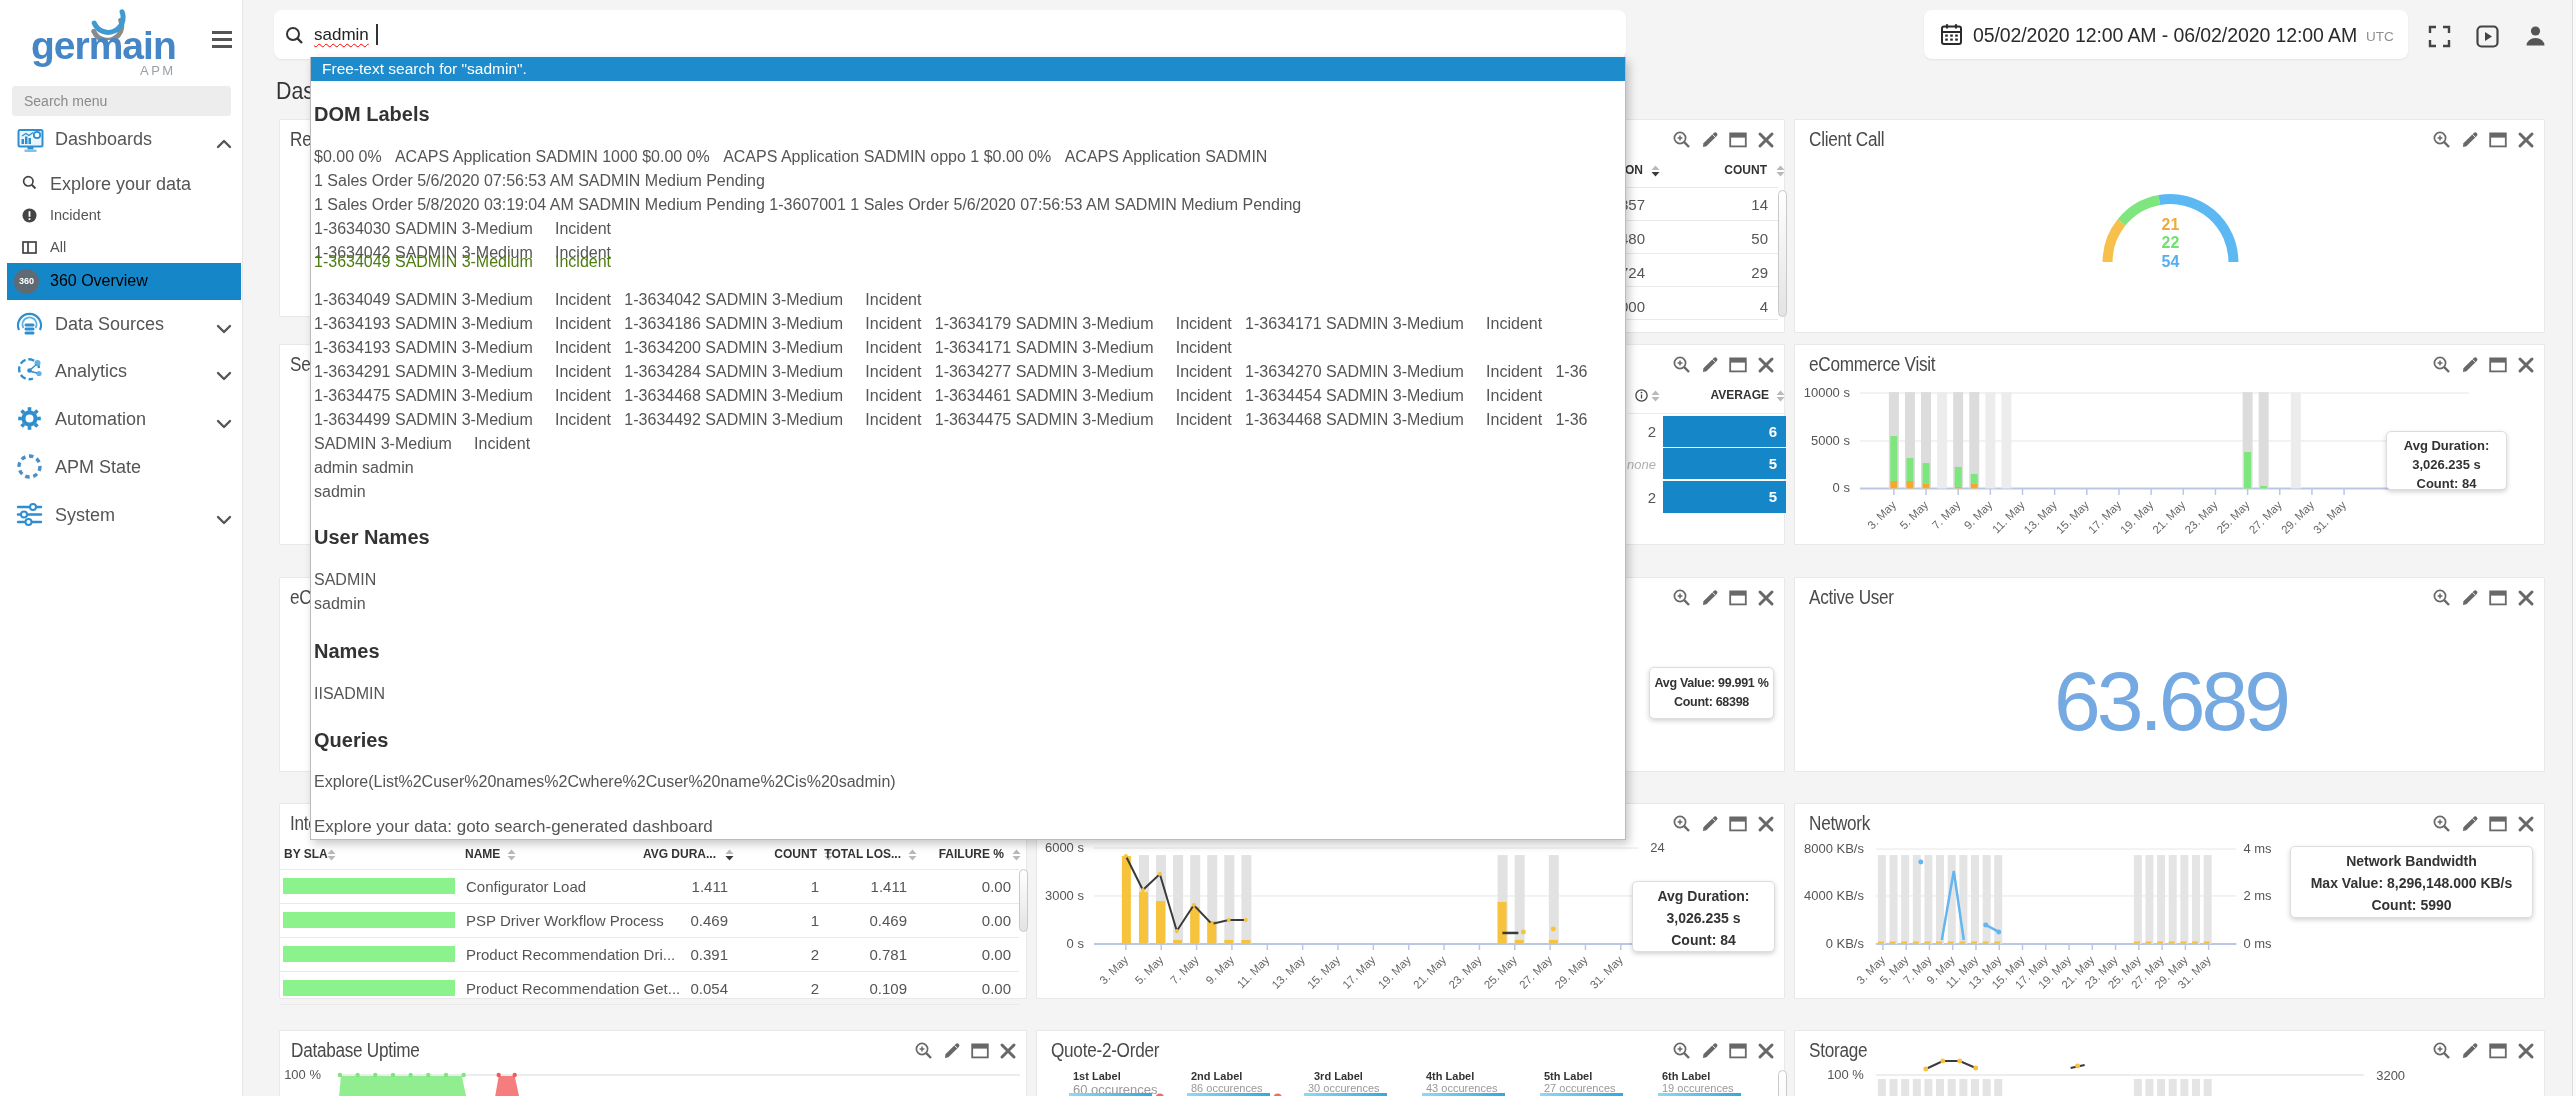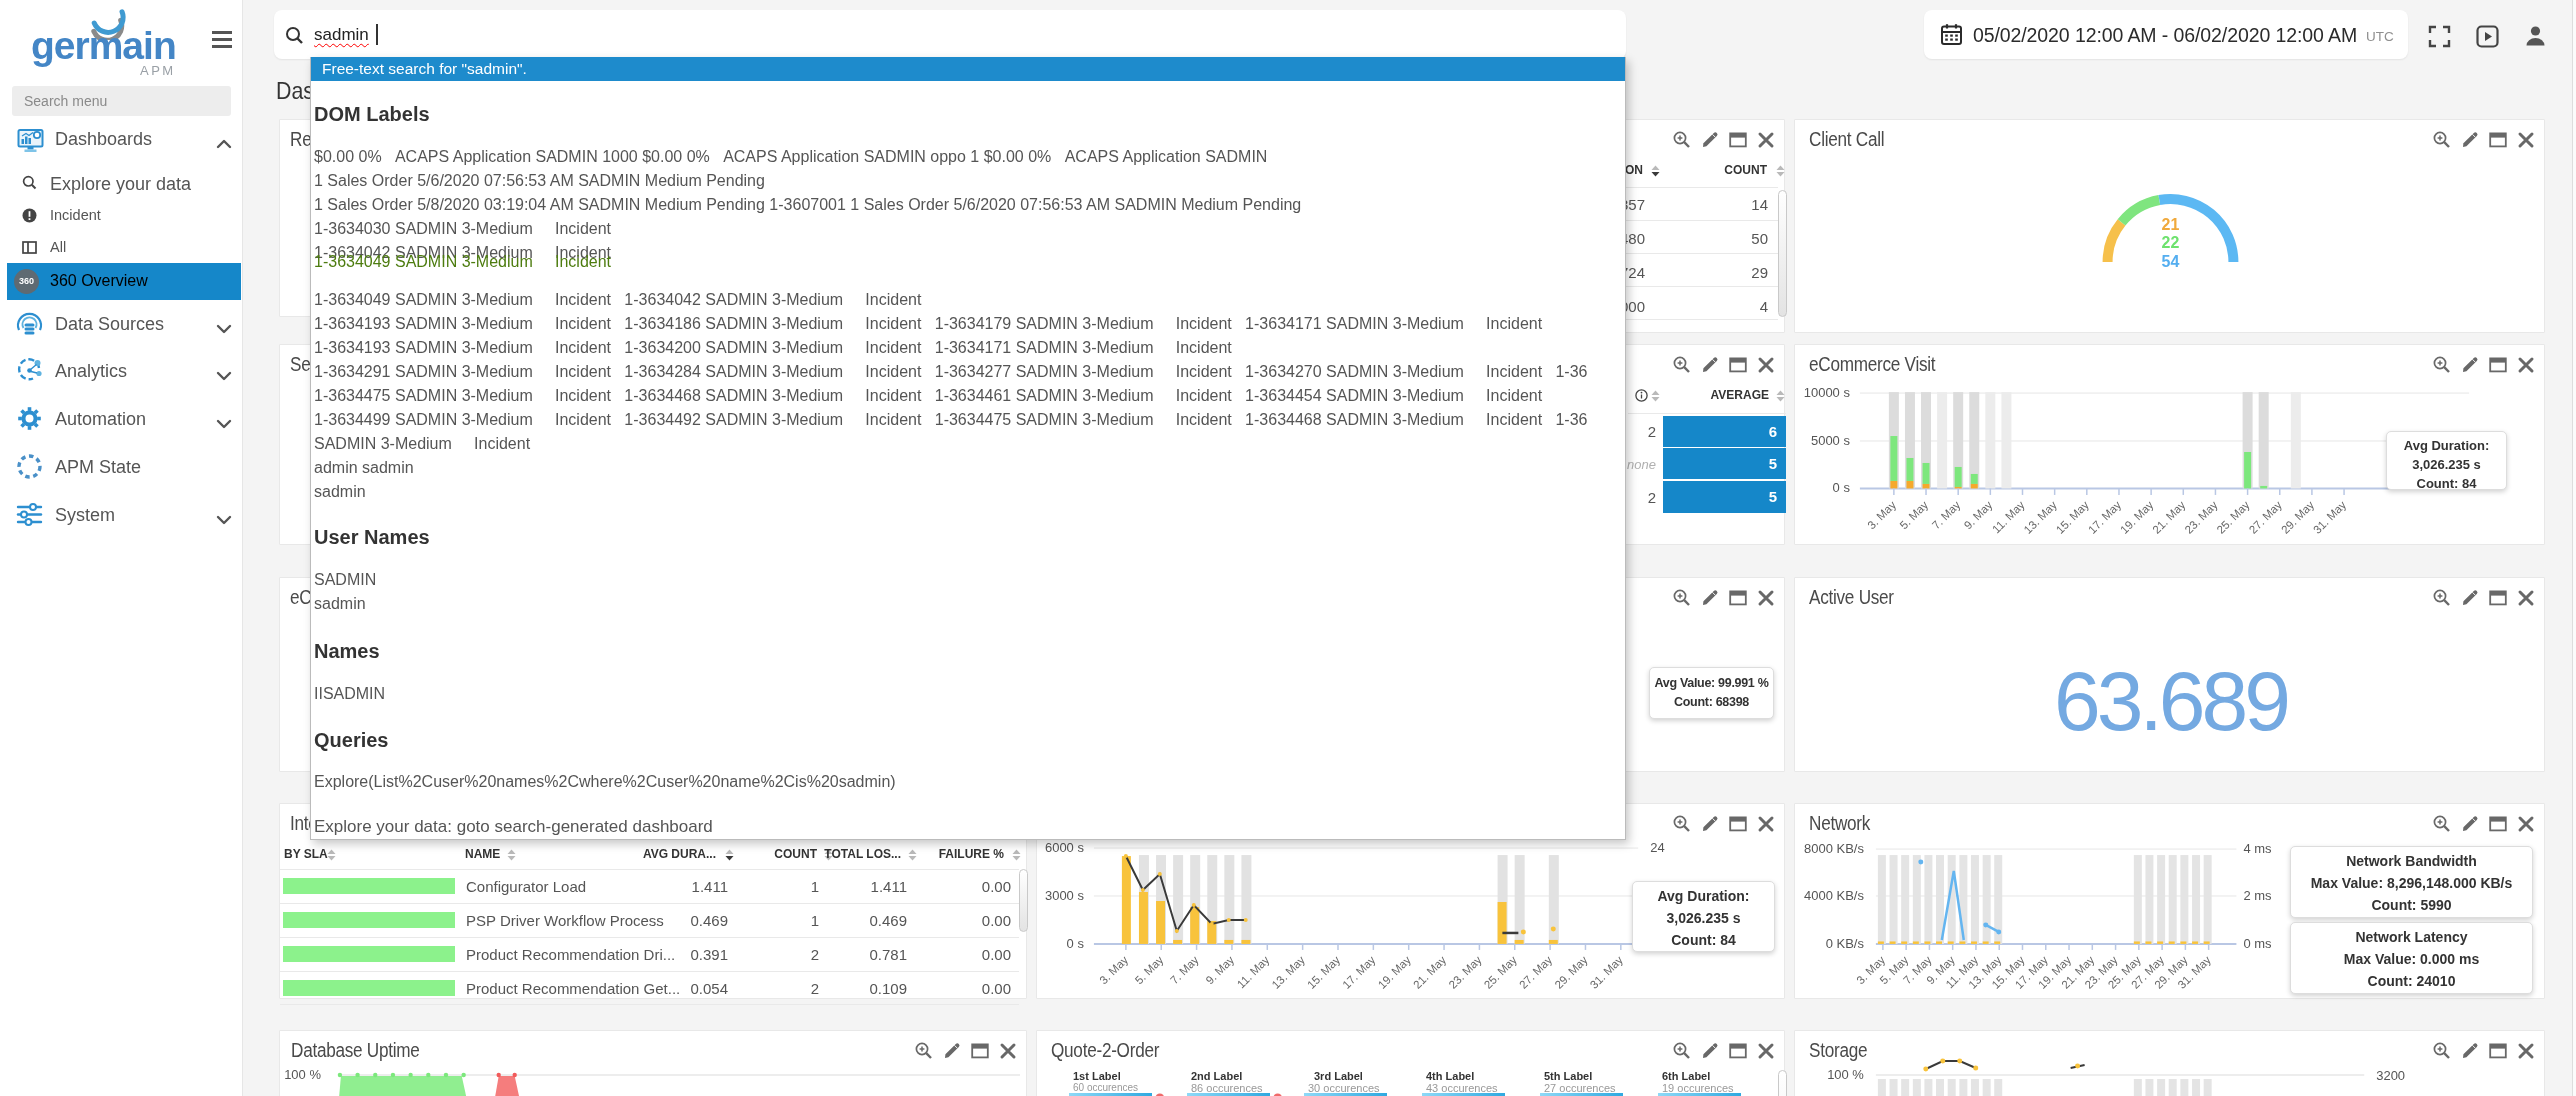--- a/index.html
+++ b/index.html
@@ -610,21 +610,20 @@
       <line x1="344.3" y1="140" x2="344.3" y2="146" stroke="#b9c7e4" stroke-width="1.5"></line>
       <text transform="rotate(-45 344.3 154)" x="344.3" y="158" text-anchor="end" font-size="11.5" fill="#666">25. May</text>
       <line x1="367.6" y1="140" x2="367.6" y2="146" stroke="#b9c7e4" stroke-width="1.5"></line>
       <text transform="rotate(-45 367.6 154)" x="367.6" y="158" text-anchor="end" font-size="11.5" fill="#666">27. May</text>
       <line x1="390.9" y1="140" x2="390.9" y2="146" stroke="#b9c7e4" stroke-width="1.5"></line>
       <text transform="rotate(-45 390.9 154)" x="390.9" y="158" text-anchor="end" font-size="11.5" fill="#666">29. May</text>
       <line x1="414.2" y1="140" x2="414.2" y2="146" stroke="#b9c7e4" stroke-width="1.5"></line>
       <text transform="rotate(-45 414.2 154)" x="414.2" y="158" text-anchor="end" font-size="11.5" fill="#666">31. May</text>
     </svg>
     <div class="infobox" style="left:495px;top:42px;width:243px;height:72px;font-size:14px;line-height:22px;padding-top:3px">Network Bandwidth<br>Max Value: 8,296,148.000 KB/s<br>Count: 5990</div>
-    <div class="infobox" style="left:495px;top:118px;width:243px;height:72px;font-size:14px;line-height:22px;padding-top:3px">Network Latency<br>Max Value: 0.000 ms<br>Count: 24010</div>
   </div>
 <div class="panel" style="left:279px;top:1030px;width:748px;height:200px" id="">
     <div class="ptitle" style="left:11px">Database Uptime</div>
     <div class="picons">
 <svg width="20" height="20" viewBox="0 0 20 20">
         <circle cx="8" cy="8" r="5.6" fill="none" stroke="#686868" stroke-width="1.7"></circle>
         <line x1="8" y1="5.6" x2="8" y2="10.4" stroke="#686868" stroke-width="1.5"></line>
         <line x1="5.6" y1="8" x2="10.4" y2="8" stroke="#686868" stroke-width="1.5"></line>
         <line x1="12.2" y1="12.2" x2="17" y2="17" stroke="#686868" stroke-width="2.4"></line>
       </svg>
@@ -672,21 +671,21 @@
       </svg>
 <svg width="20" height="20" viewBox="0 0 20 20">
         <rect x="2.2" y="3.4" width="15.6" height="13" fill="none" stroke="#686868" stroke-width="1.8"></rect>
         <rect x="2.2" y="3.4" width="15.6" height="4.2" fill="#686868"></rect>
       </svg>
 <svg width="20" height="20" viewBox="0 0 20 20">
         <path d="M4 4 L16 16 M16 4 L4 16" stroke="#686868" stroke-width="3" stroke-linecap="round"></path>
       </svg>
 </div>
     <div class="abs" style="left:36px;top:39px;font-size:11px;font-weight:bold;color:#333">1st Label</div>
-    <div class="abs" style="left:36px;top:51px;font-size:10px;color:#999">60 occurences</div>
+    <div class="abs" style="left:36px;top:51px;font-size:13px;color:#999">60 occurences</div>
     <div class="abs" style="left:154px;top:39px;font-size:11px;font-weight:bold;color:#333">2nd Label</div>
     <div class="abs" style="left:154px;top:51px;font-size:11px;color:#999">86 occurences</div>
     <div class="abs" style="left:277px;top:39px;font-size:11px;font-weight:bold;color:#333">3rd Label</div>
     <div class="abs" style="left:271px;top:51px;font-size:11px;color:#999">30 occurences</div>
     <div class="abs" style="left:389px;top:39px;font-size:11px;font-weight:bold;color:#333">4th Label</div>
     <div class="abs" style="left:389px;top:51px;font-size:11px;color:#999">43 occurences</div>
     <div class="abs" style="left:507px;top:39px;font-size:11px;font-weight:bold;color:#333">5th Label</div>
     <div class="abs" style="left:507px;top:51px;font-size:11px;color:#999">27 occurences</div>
     <div class="abs" style="left:625px;top:39px;font-size:11px;font-weight:bold;color:#333">6th Label</div>
     <div class="abs" style="left:625px;top:51px;font-size:11px;color:#999">19 occurences</div>

